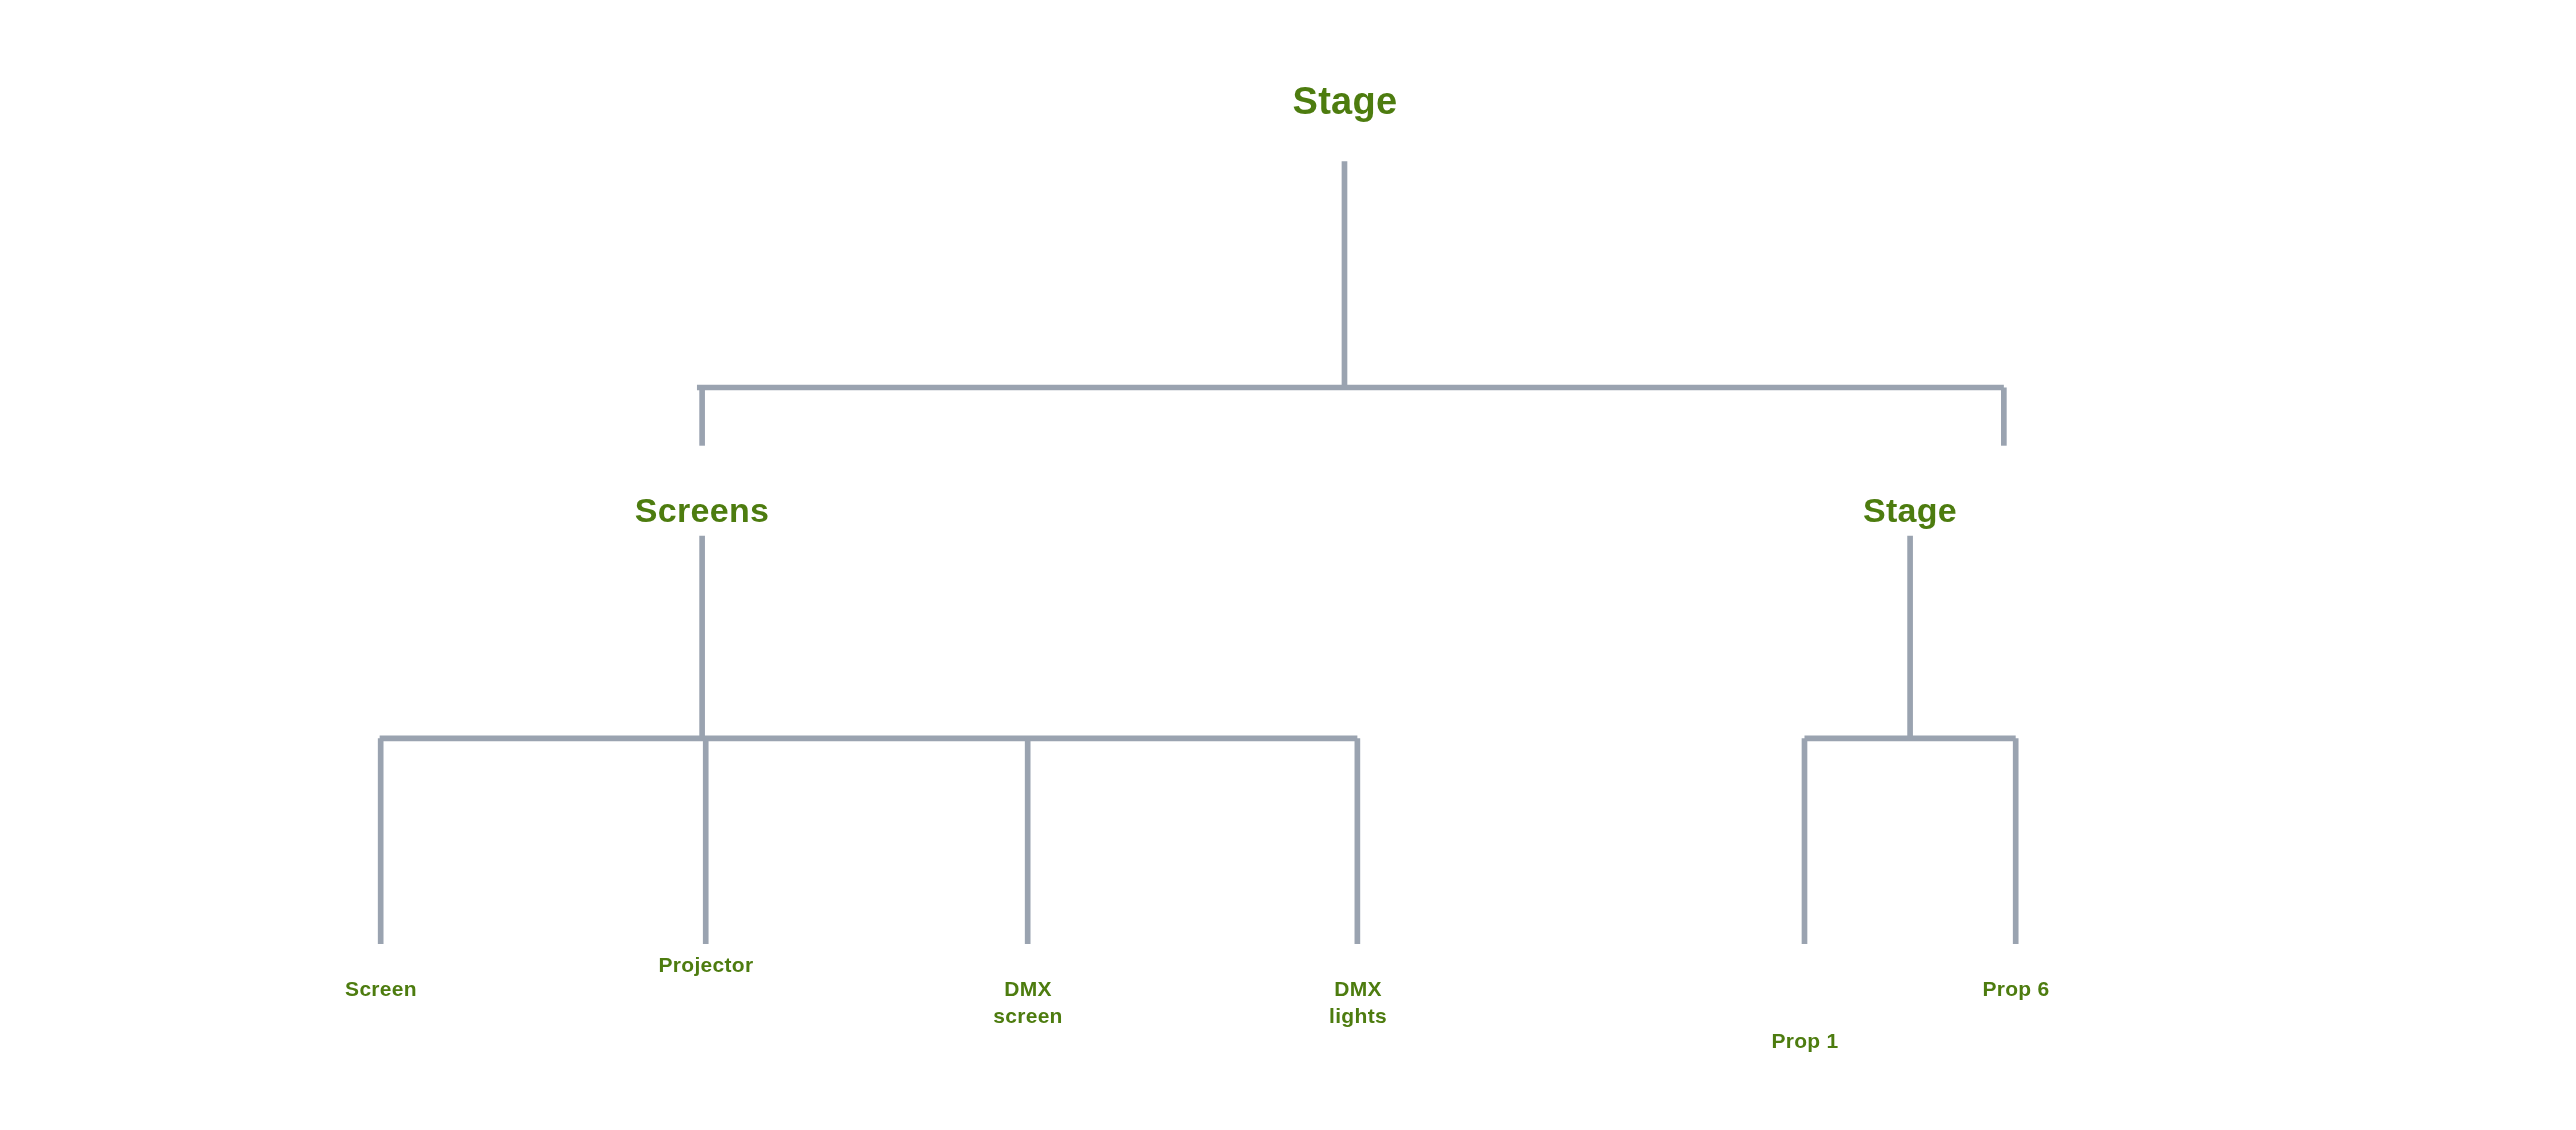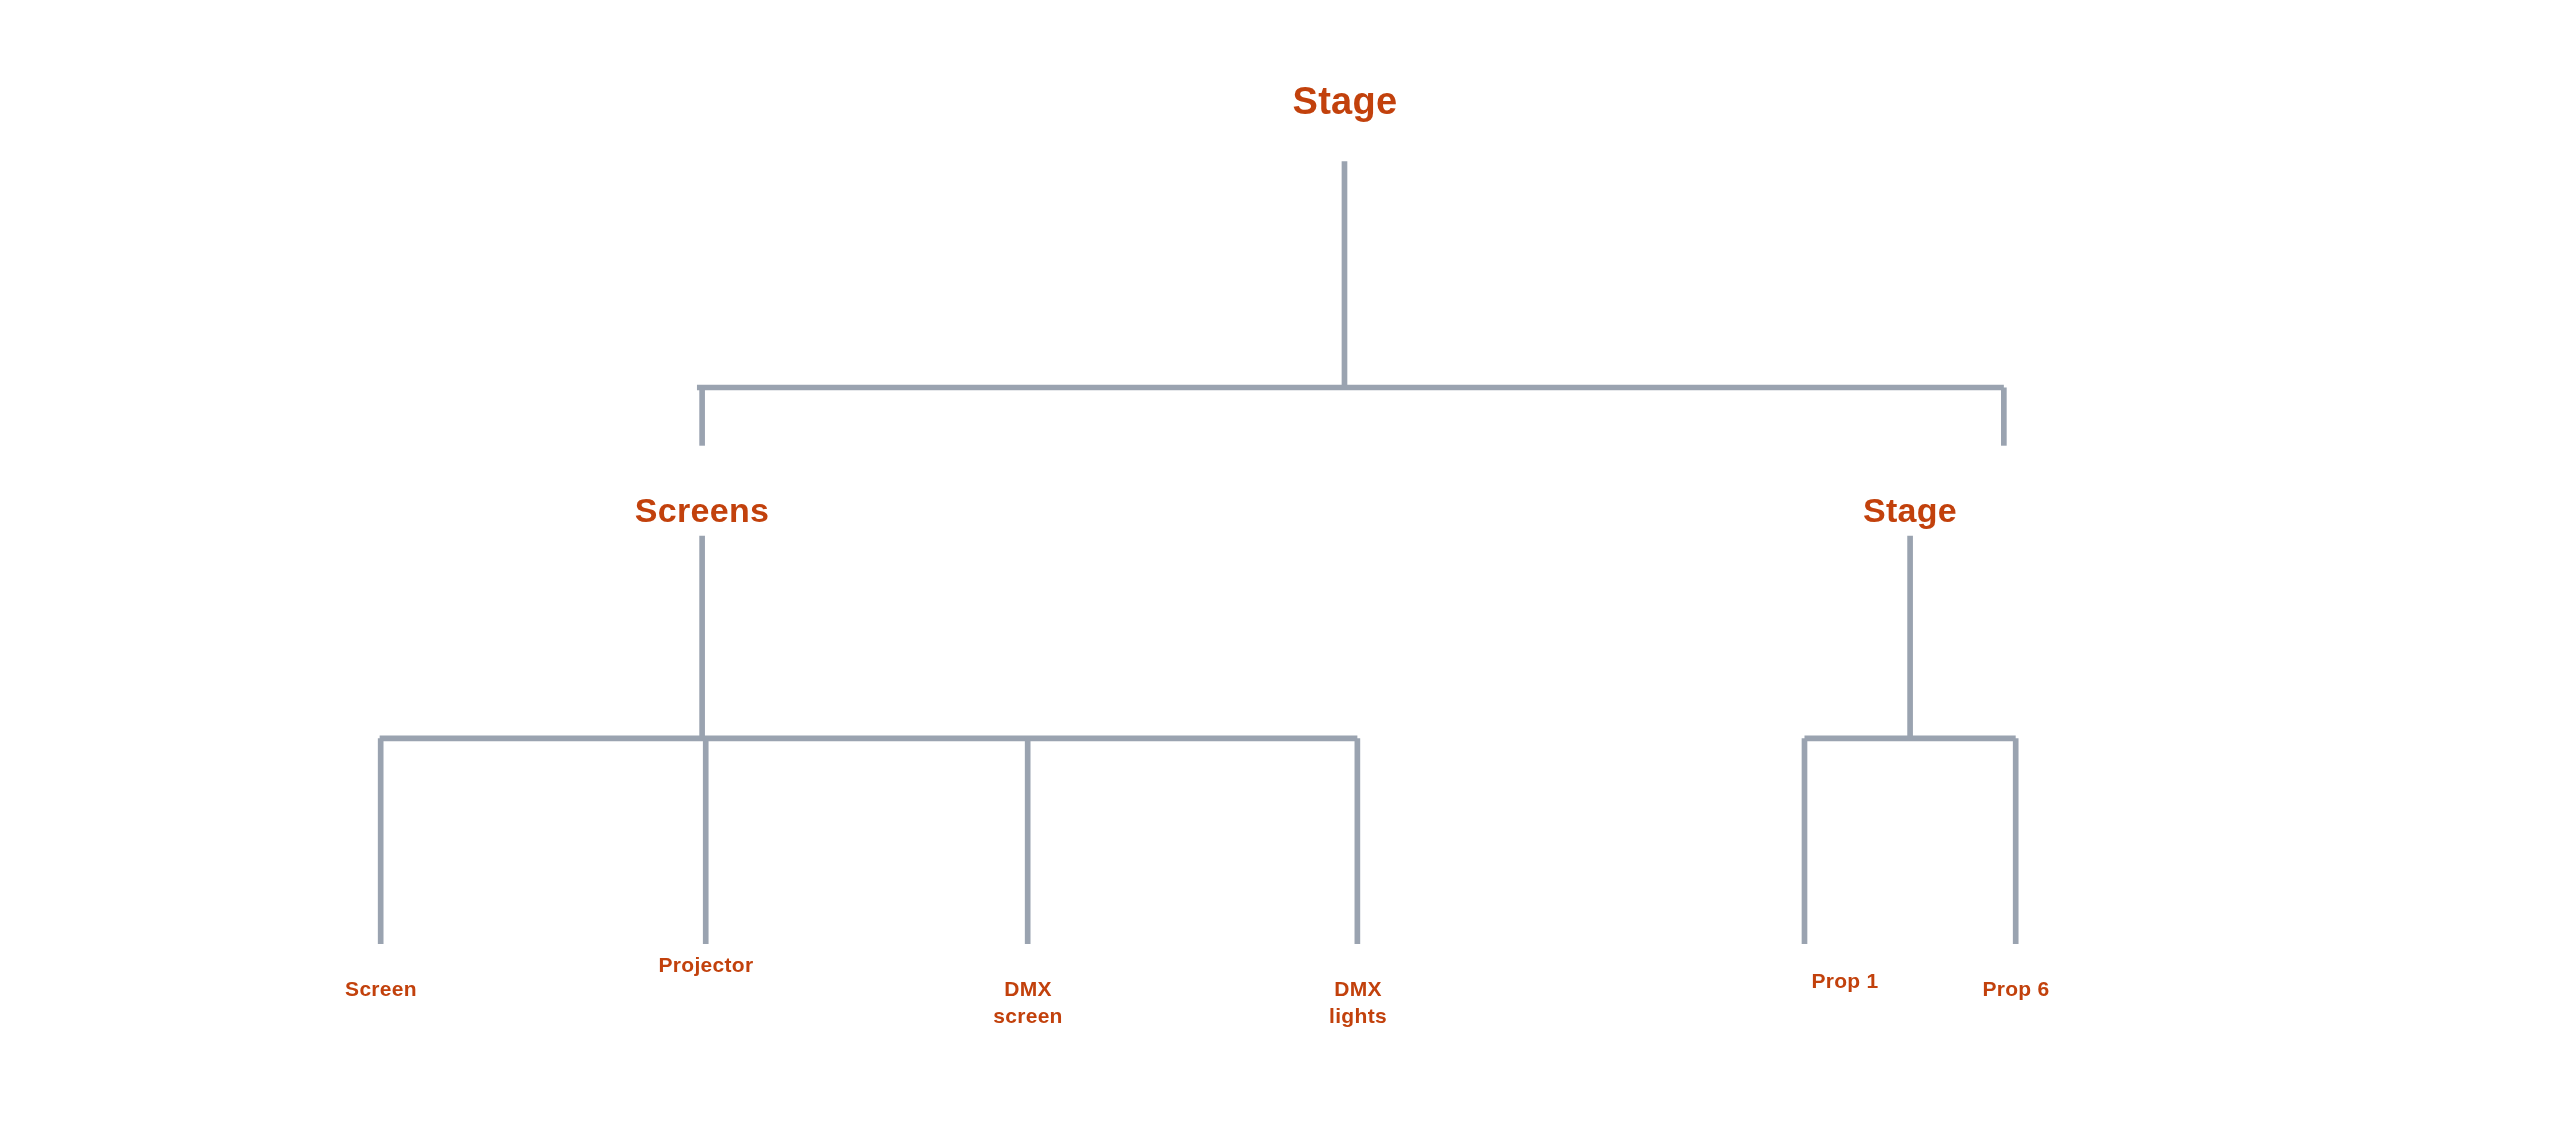--- a/index.html
+++ b/index.html
@@ -22,21 +22,21 @@
     left: 0;
     top: 0;
     width: 2673px;
     height: 1131px;
   }
   .node-label {
     position: absolute;
     transform: translateX(-50%);
     text-align: center;
     white-space: pre-line;
-    color: #c2410c;
+    color: #4d7c0f;
     font-family: "Liberation Sans", sans-serif;
     font-weight: bold;
     line-height: 1.28;
     letter-spacing: 0.3px;
     -webkit-font-smoothing: none;
   }
   .node-root {
     font-size: 38px;
   }
   .node-branch {
@@ -79,18 +79,18 @@
   <div class="node-label node-leaf" style="left:381px; top:976px;">Screen</div>
 
   <div class="node-label node-leaf" style="left:706px; top:952px;">Projector</div>
 
   <div class="node-label node-leaf" style="left:1028px; top:976px; max-width:149px;">DMX
 screen</div>
 
   <div class="node-label node-leaf" style="left:1358px; top:976px; max-width:149px;">DMX
 lights</div>
 
-  <div class="node-label node-leaf" style="left:1805px; top:968px;margin-left:40px;">Prop 1</div>
+  <div class="node-label node-leaf" style="left:1805px; top:1028px;">Prop 1</div>
 
   <div class="node-label node-leaf" style="left:2016px; top:976px;">Prop 6</div>
 
 </div>
 
 
 </body></html>

